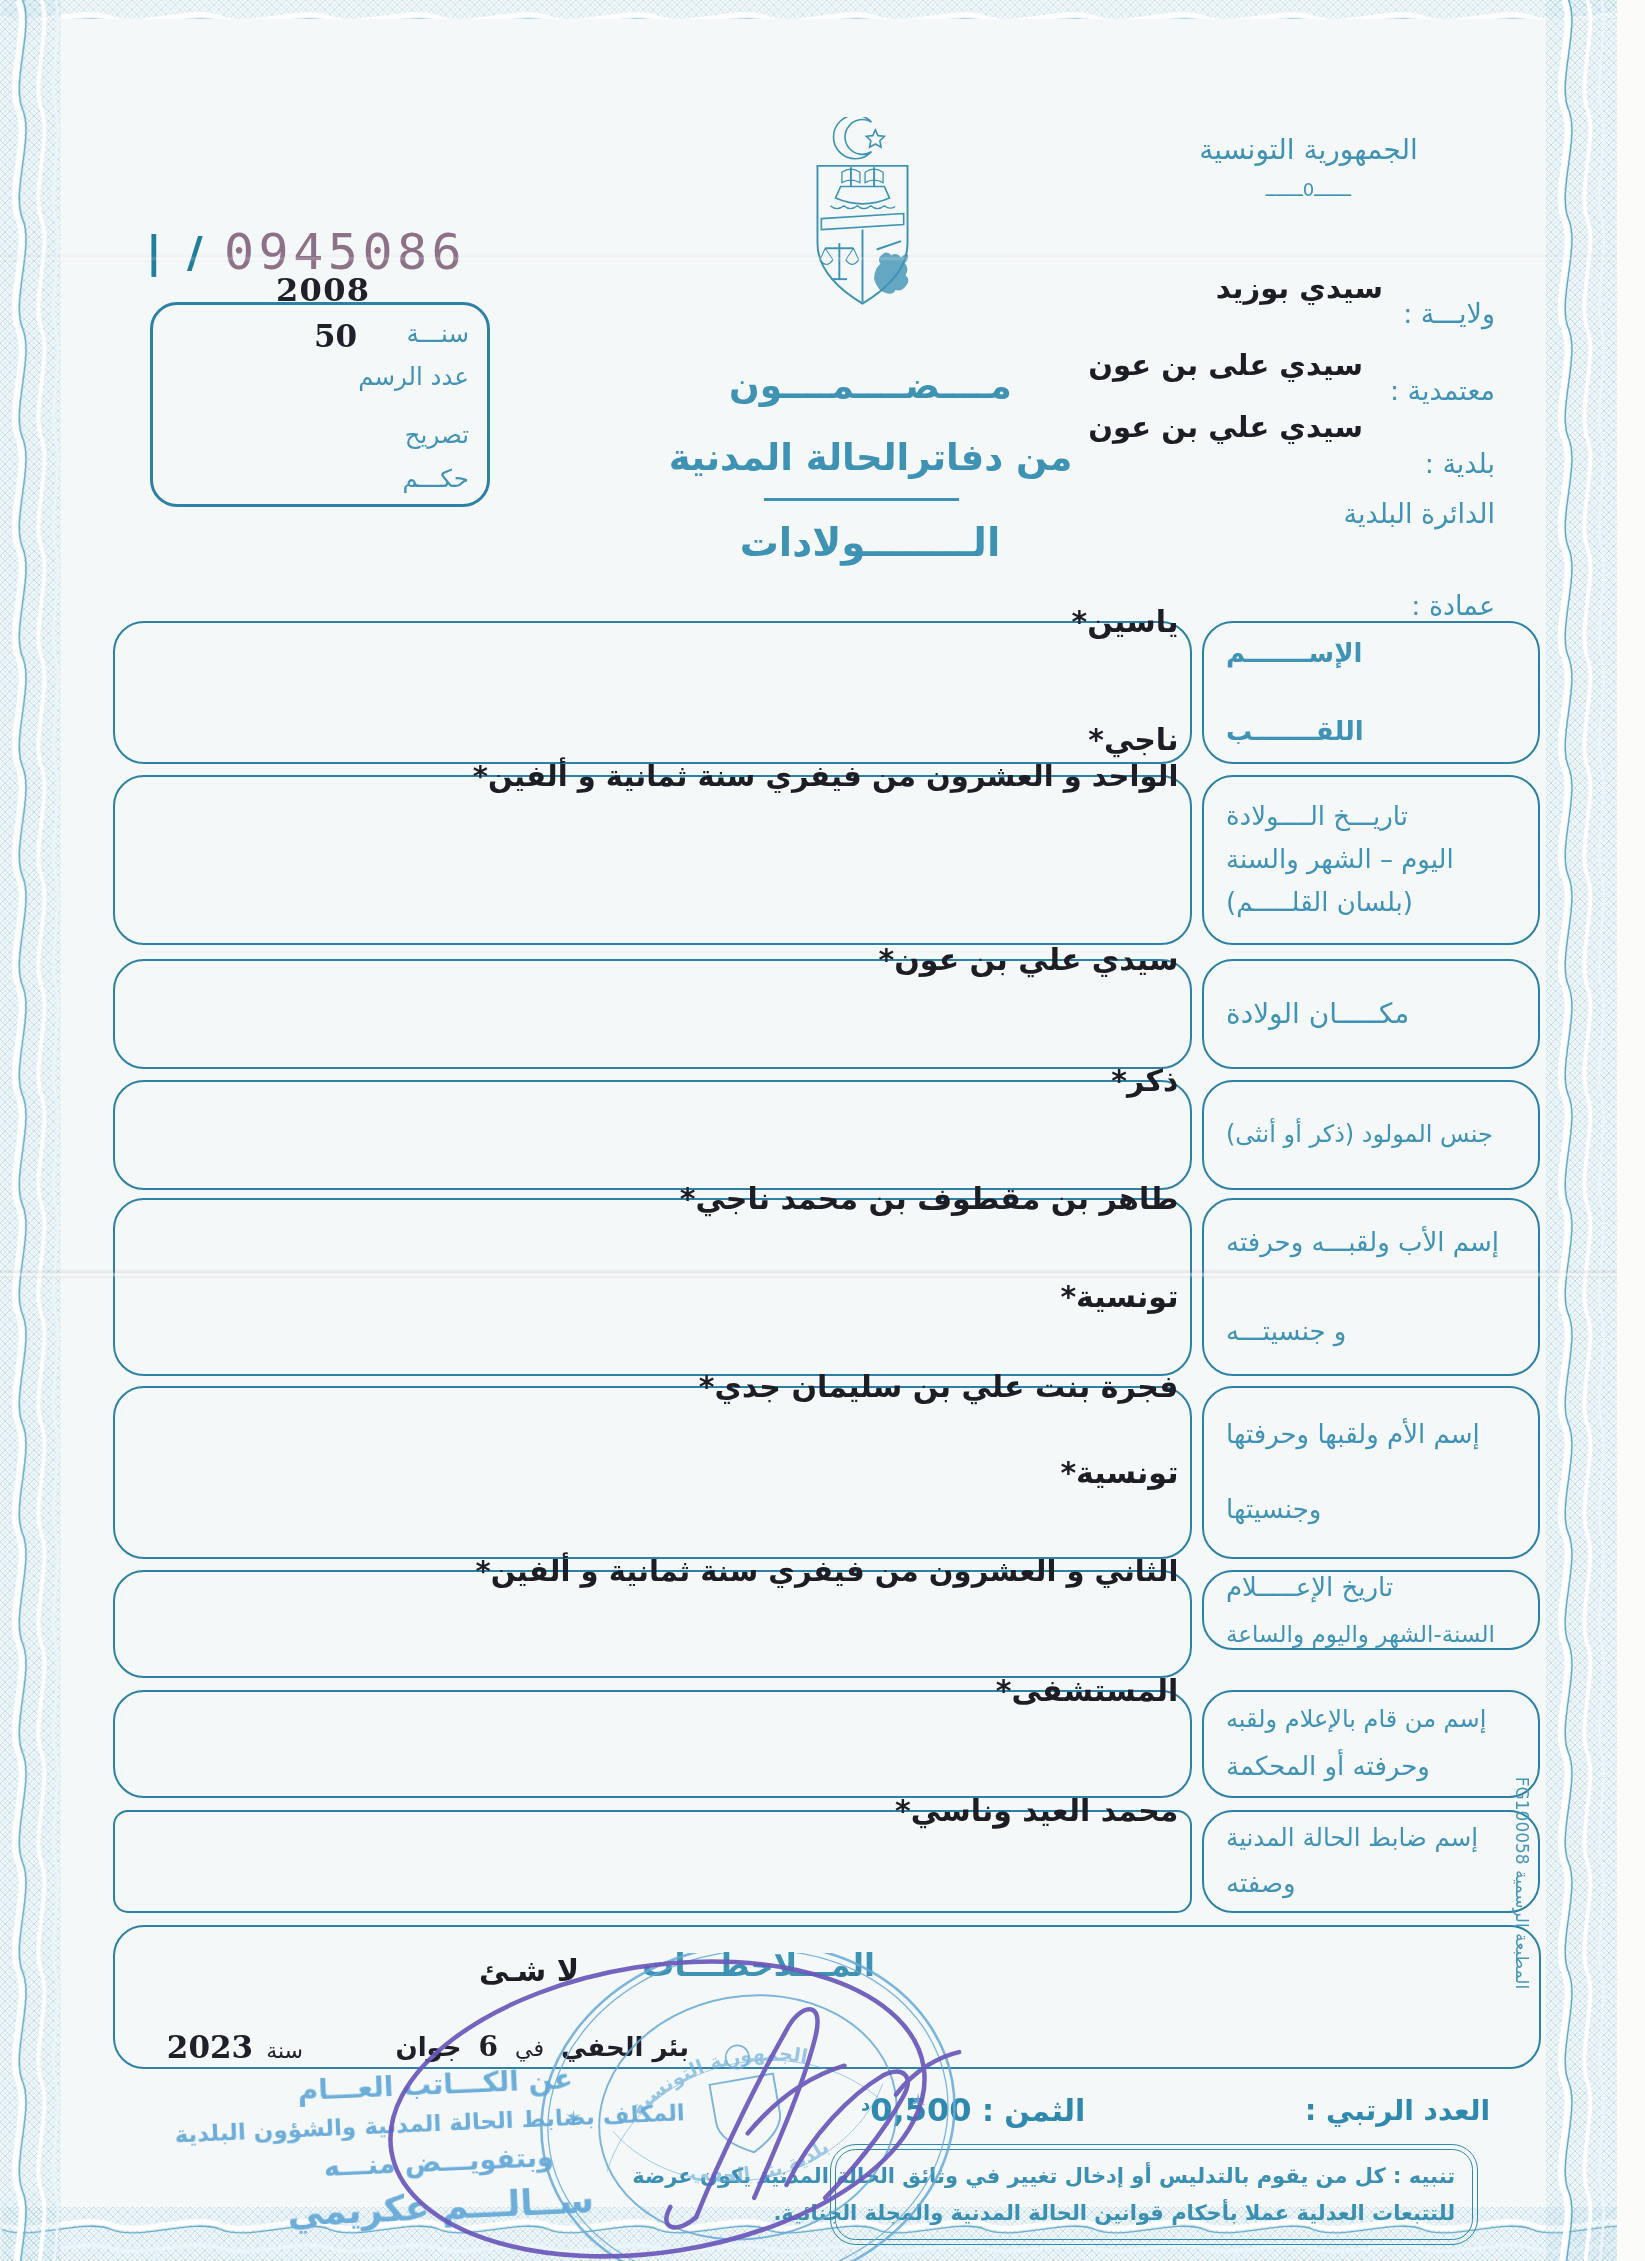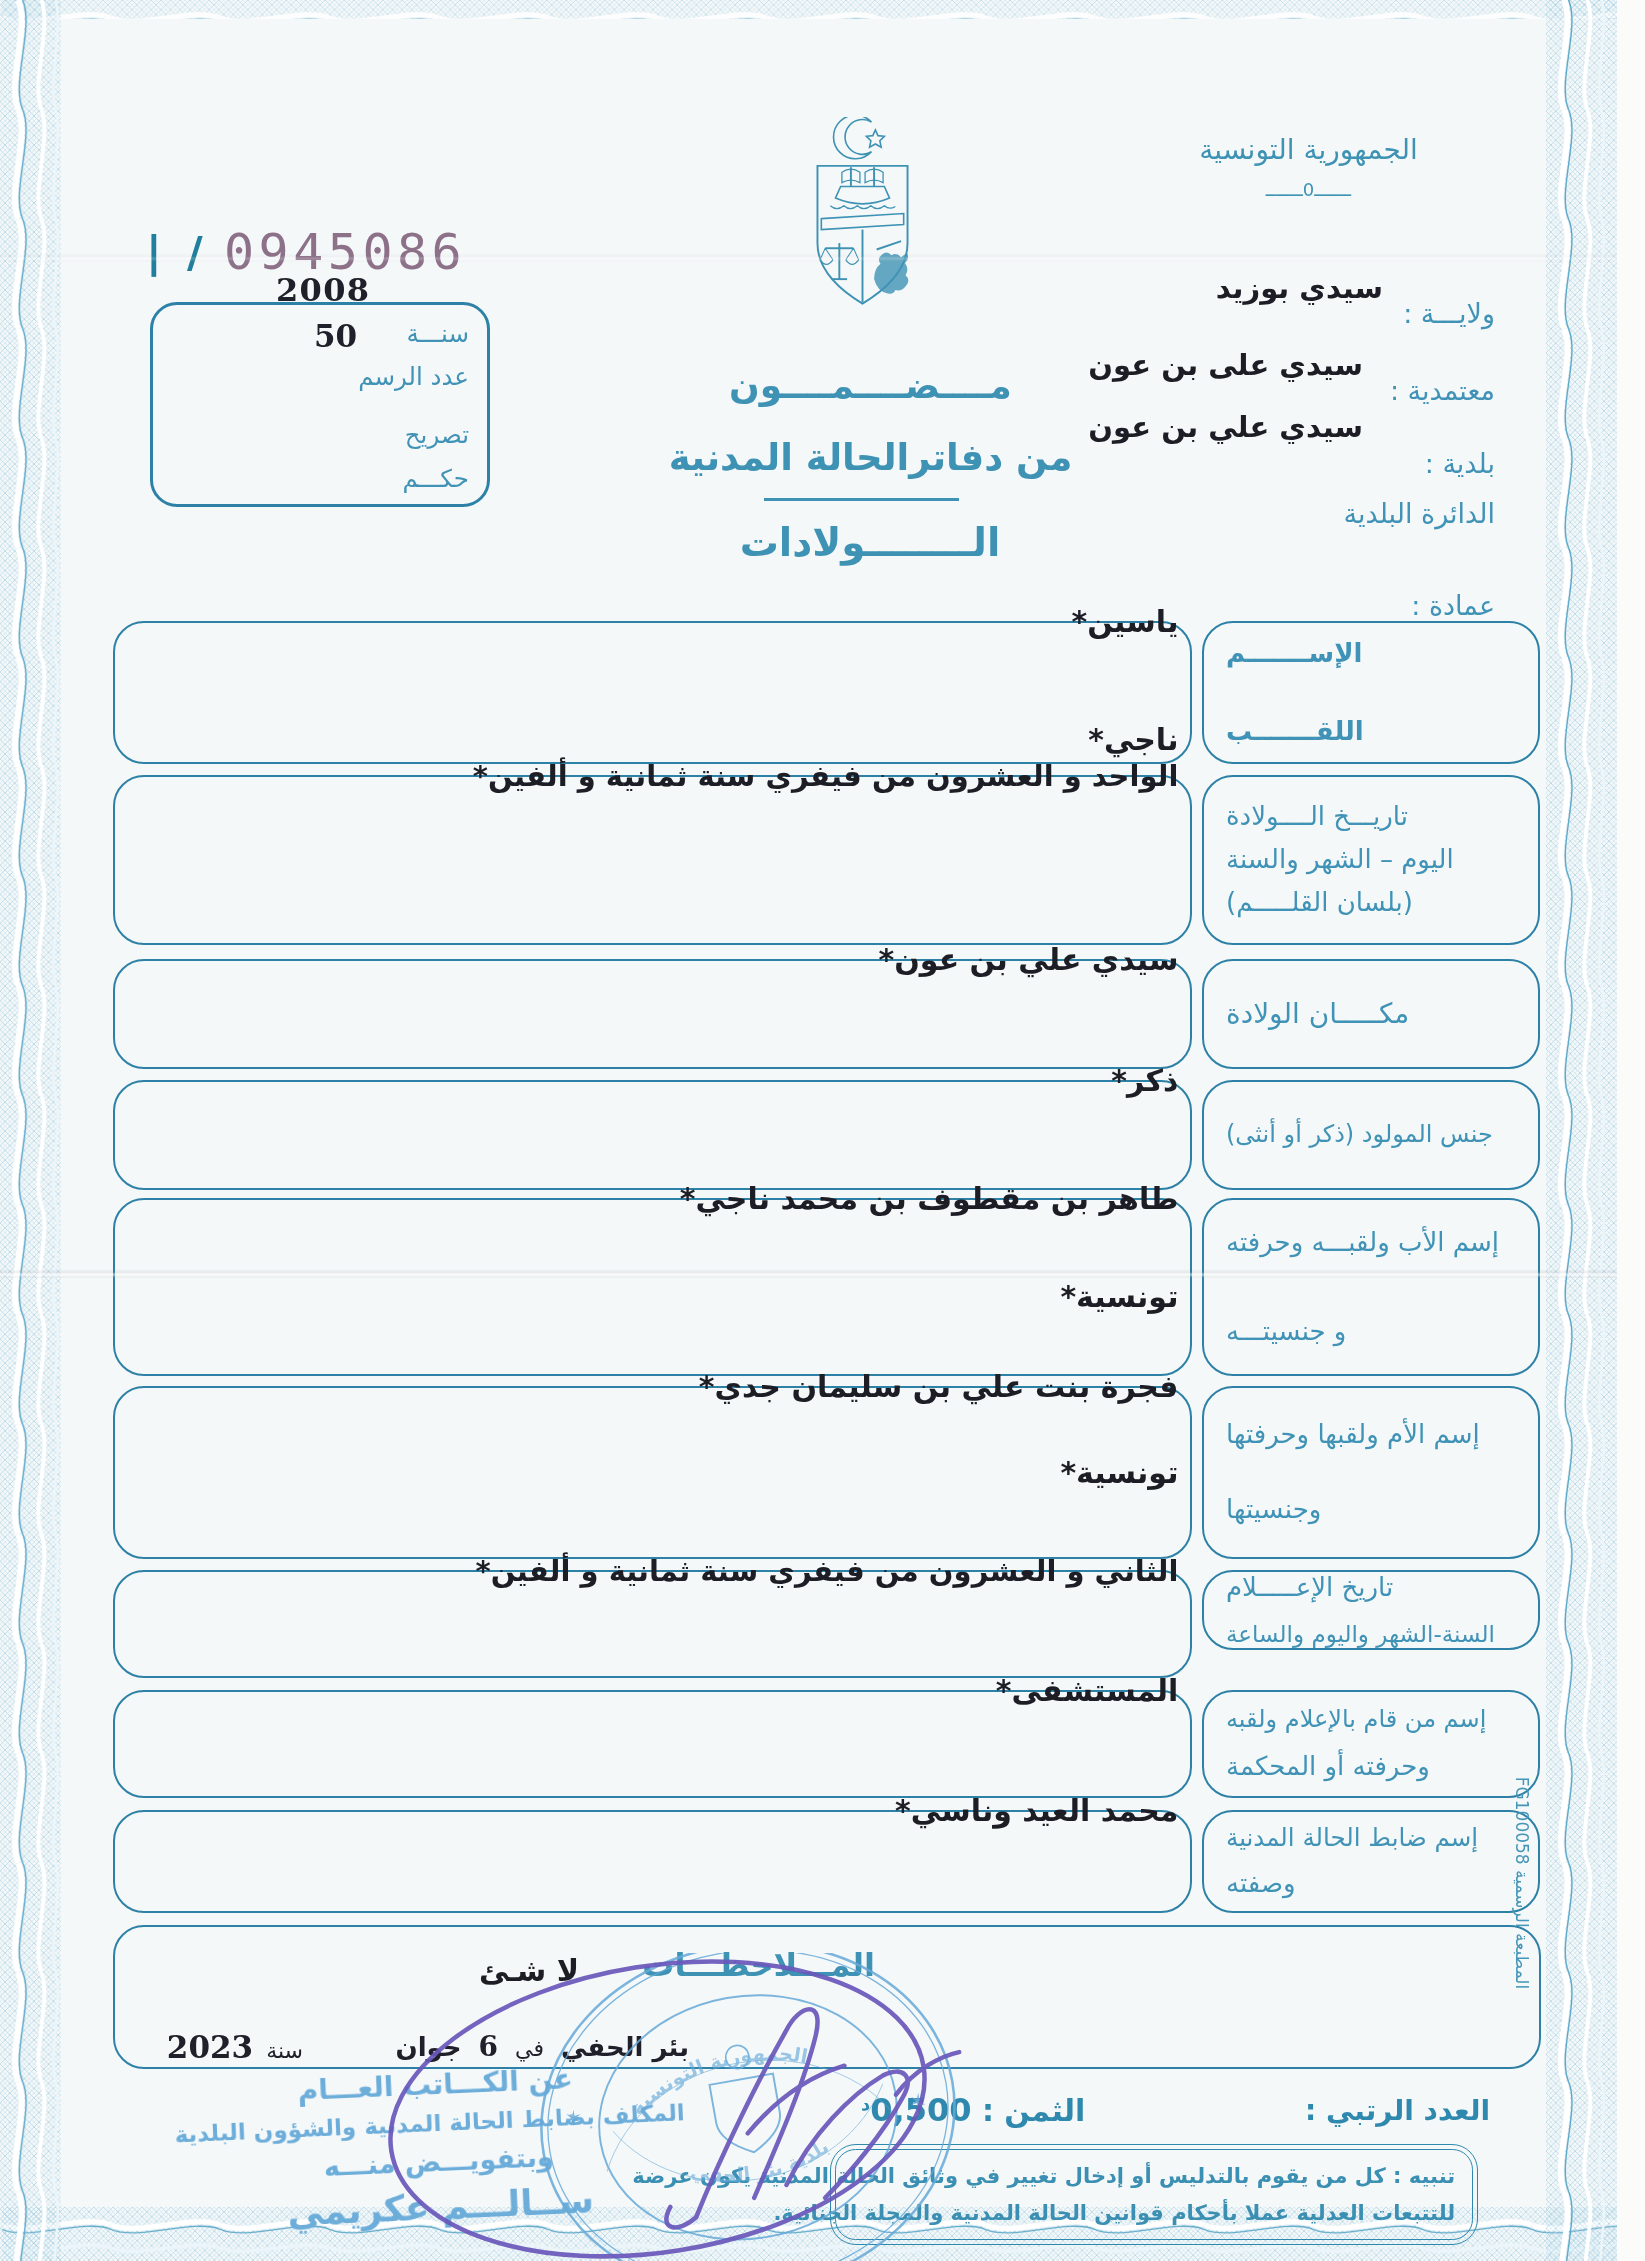--- a/index.html
+++ b/index.html
@@ -209,21 +209,21 @@
     <div class="vbox" style="height:108px;">
       <div class="val val-top">المستشفى*</div>
     </div>
     <div class="lbox" style="height:108px;gap:18px;">
       <div class="lab" style="font-size:24px;">إسم من قام بالإعلام ولقبه</div>
       <div class="lab">وحرفته أو المحكمة</div>
     </div>
   </div>
 
   <div class="row" style="top:1810px;height:103px;">
-    <div class="vbox" style="height:103px;">
+    <div class="vbox" style="height:103px;border-radius:15px;">
       <div class="val val-top">محمد العيد وناسي*</div>
     </div>
     <div class="lbox" style="height:103px;gap:17px;">
       <div class="lab" style="font-size:24.5px;">إسم ضابط الحالة المدنية</div>
       <div class="lab">وصفته</div>
     </div>
   </div>
 
   <div style="position:absolute;left:113px;top:1925px;width:1428px;height:144px;border:2.6px solid #2d81a6;border-radius:31px;z-index:2;box-sizing:border-box;">
     <div class="ar" style="position:absolute;right:664px;top:19.3px;color:#3e92b4;font-weight:700;font-size:32px;white-space:nowrap;">المـــلاحظـــات</div>

